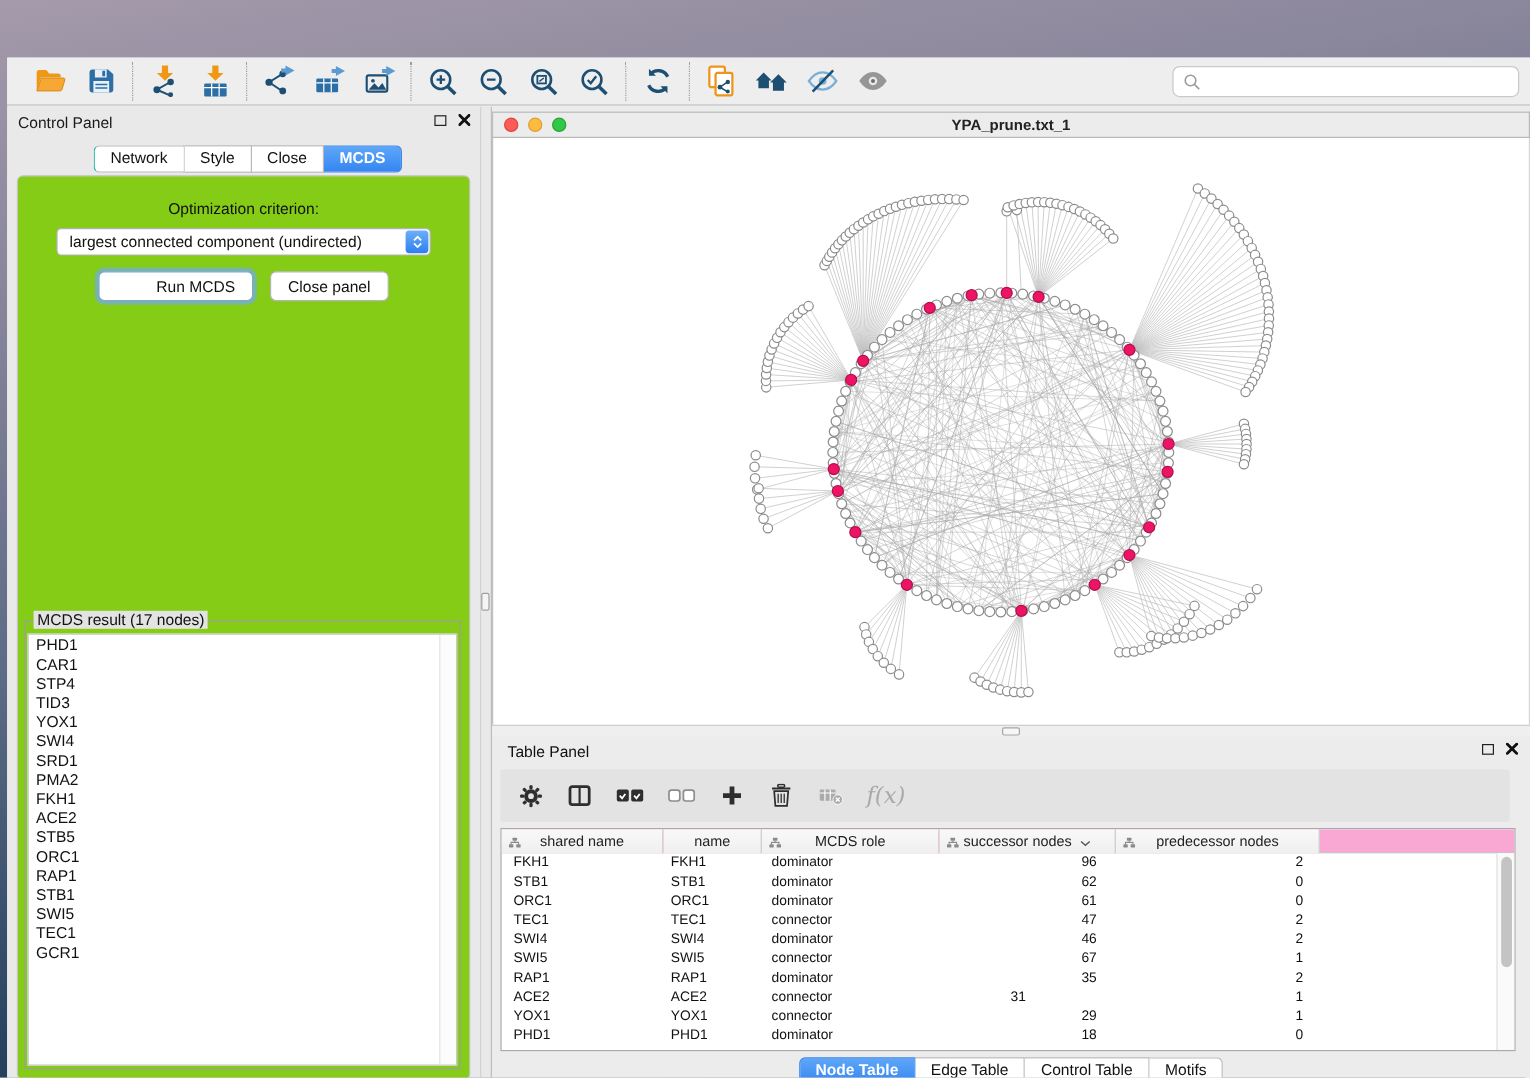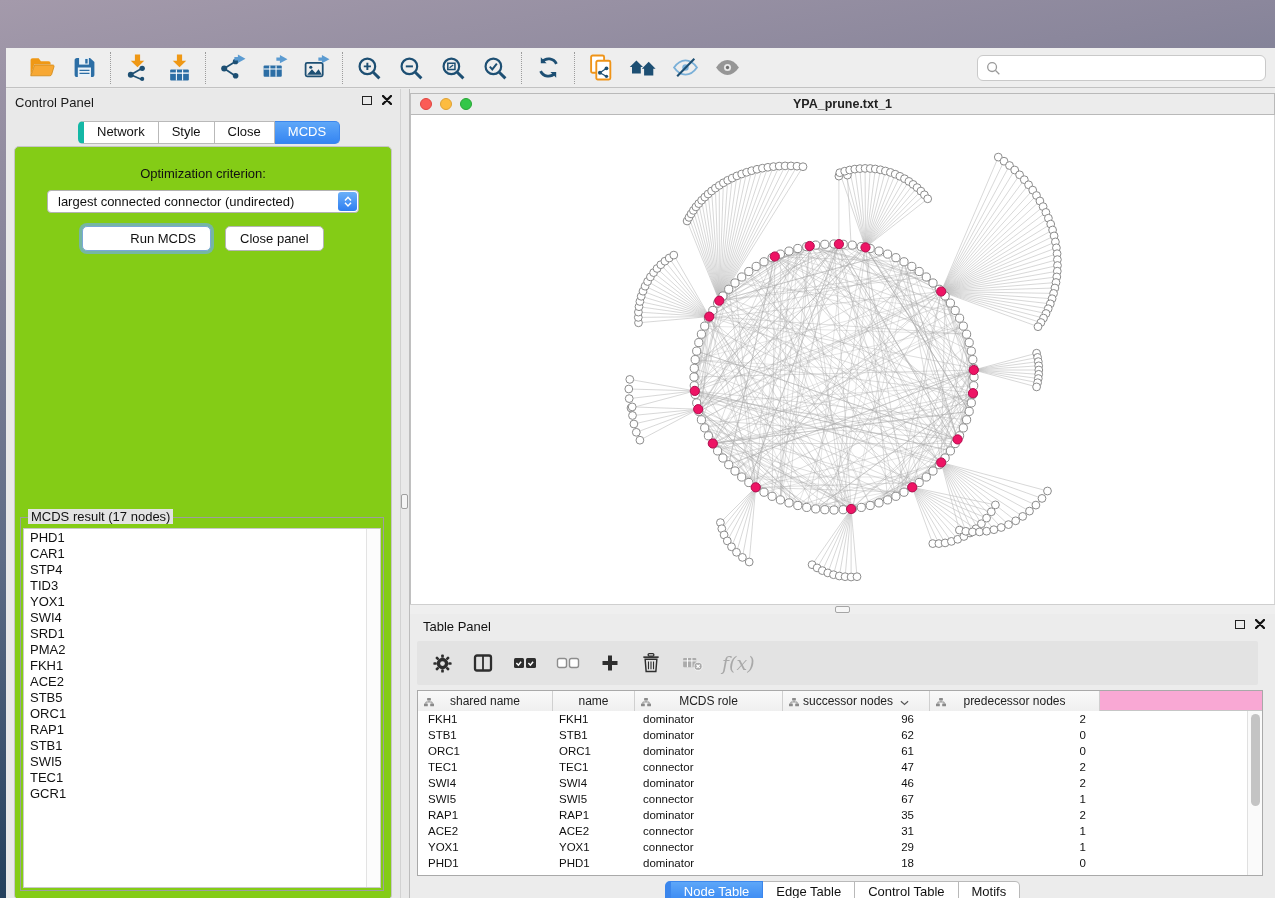--- a/index.html
+++ b/index.html
@@ -24,23 +24,23 @@
   
   .control-panel { position:absolute; left:0; top:41px; width:394px; height:821px; background:#e9e9e9; }
   .cp-header { position:relative; height:26px; }
   .cp-title { position:absolute; left:9px; top:6px; font-size:13px; color:#1a1a1a; }
   .panel-btns { position:absolute; right:8px; top:6px; display:flex; gap:10px; align-items:center; }
   .float-box { display:inline-block; width:10px; height:9px; border:1.5px solid #222; background:transparent; }
   .seg-row { display:flex; }
   .cp-tabs { position:absolute; left:72px; top:32px; }
   .seg { padding:3px 13px 4px 13px; background:#fff; border:1px solid #b9b9b9; border-left:none;
     font-size:13px; color:#111; line-height:14px; white-space:nowrap; }
-  .seg.first { border-left:6px solid #14b8a6; border-top-left-radius:5px; border-bottom-left-radius:5px; }
+  .seg.first { border-left:1px solid #14b8a6; border-top-left-radius:5px; border-bottom-left-radius:5px; }
   .seg.last { border-top-right-radius:5px; border-bottom-right-radius:5px; }
-  .seg.active { background:linear-gradient(#5ea7f8,#3585f2); border-color:#3b86ec; color:#fff; }
+  .seg.active { background:linear-gradient(#5ea7f8,#3585f2); border-color:#3b86ec; color:#fff;font-weight:bold; }
   .cp-content { position:absolute; left:8px; right:8px; top:57px; bottom:10px; background:#84cc16;
     border:1px solid #c6c6c6; border-radius:5px; }
   .opt-label { text-align:center; margin-top:19px; font-size:13px; color:#111; }
   .dropdown { width:312px; height:23px; margin:9px auto 0 auto; background:#fff; border:1px solid #b3b3b3;
     border-radius:4px; position:relative; display:flex; align-items:center; padding-left:10px; font-size:13px; }
   .dd-stepper { position:absolute; right:1px; top:1px; bottom:1px; width:19px; border-radius:3px;
     background:linear-gradient(#6cb0f9,#2e7ef0); display:flex; flex-direction:column; align-items:center; justify-content:center; }
   .btn-row { display:flex; justify-content:center; gap:14px; margin-top:13px; }
   .btn { background:#fff; border:1px solid #b5b5b5; border-radius:5px; padding:4px 14px; font-size:13px;
     color:#111; font-family:"Liberation Sans",sans-serif; }
@@ -291,21 +291,21 @@
     </div>
     <div class="cp-tabs seg-row">
         <div class="seg first">Network</div>
         <div class="seg">Style</div>
         <div class="seg">Close</div>
         <div class="seg active last">MCDS</div>
       </div>
     <div class="cp-content">
       <div class="opt-label">Optimization criterion:</div>
       <div class="dropdown">
-        <span>largest connected connector (undirected)</span>
+        <span>largest connected component (undirected)</span>
         <span class="dd-stepper">
           <svg viewBox="0 0 10 11" width="10" height="11">
               <path d="M2 4.4l3-3.1 3 3.1" stroke="#fff" stroke-width="1.5" fill="none"></path>
               <path d="M2 6.8l3 3.1 3-3.1" stroke="#fff" stroke-width="1.5" fill="none"></path>
             </svg>
         </span>
       </div>
       <div class="btn-row">
         <button class="btn focus-ring">Run MCDS</button>
         <button class="btn">Close panel</button>
@@ -1275,21 +1275,21 @@
               <div class="td" style="width: 135px;">RAP1</div>
               <div class="td" style="width: 82px;">RAP1</div>
               <div class="td" style="width: 148px;">dominator</div>
               <div class="td num" style="width: 147px;">35</div>
               <div class="td num" style="width: 170px;">2</div>
             </div>
             <div class="tr">
               <div class="td" style="width: 135px;">ACE2</div>
               <div class="td" style="width: 82px;">ACE2</div>
               <div class="td" style="width: 148px;">connector</div>
-              <div class="td num" style="width: 147px;">31</div>
+              <div class="td num" style="width: 147px; text-align: center;">31</div>
               <div class="td num" style="width: 170px;">1</div>
             </div>
             <div class="tr">
               <div class="td" style="width: 135px;">YOX1</div>
               <div class="td" style="width: 82px;">YOX1</div>
               <div class="td" style="width: 148px;">connector</div>
               <div class="td num" style="width: 147px;">29</div>
               <div class="td num" style="width: 170px;">1</div>
             </div>
             <div class="tr">

